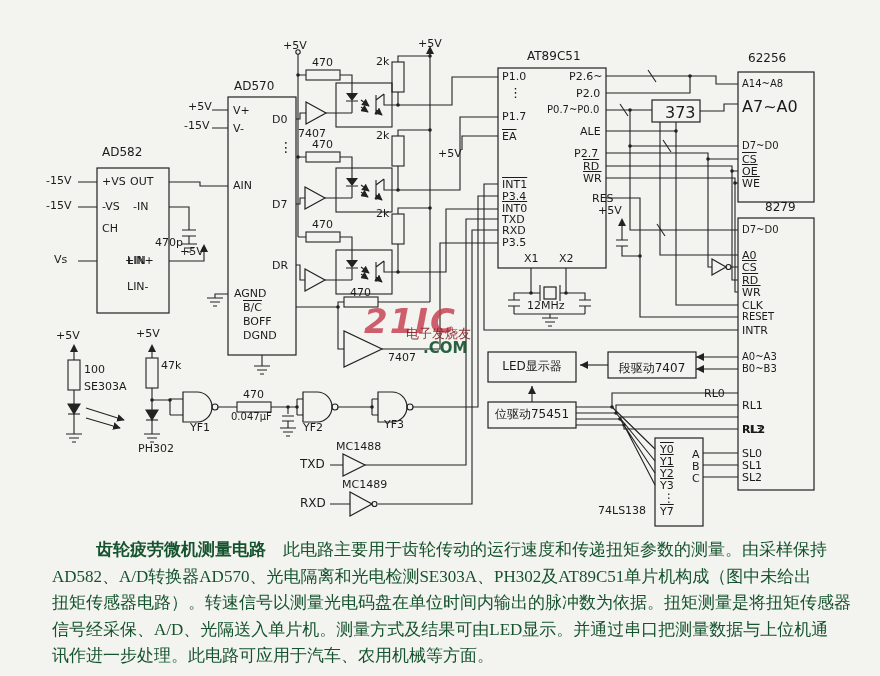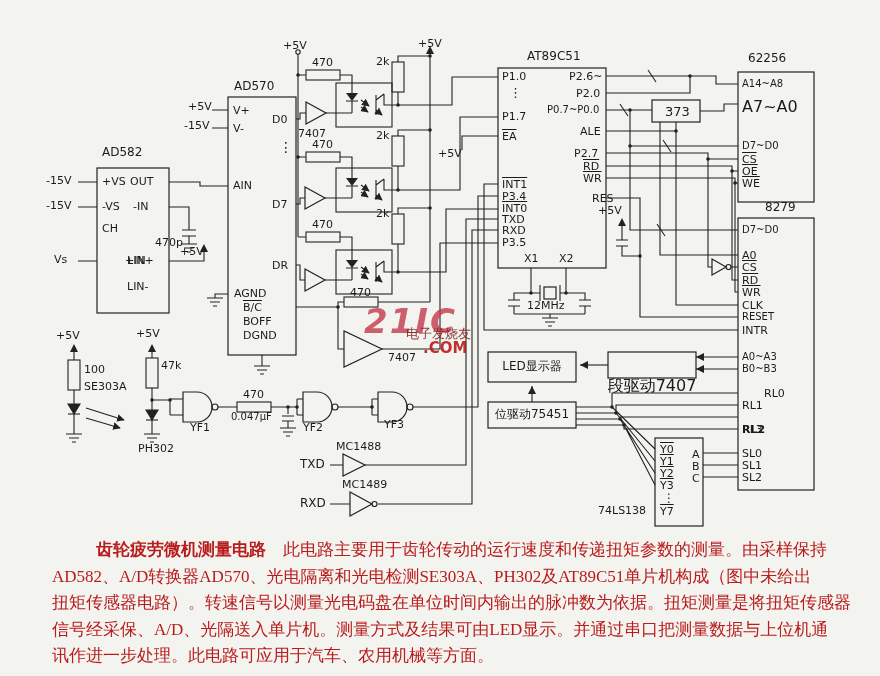--- a/index.html
+++ b/index.html
@@ -6,24 +6,24 @@
   .page{position:relative;width:880px;height:676px;background:#f3f3ef;overflow:hidden;
         font-family:"DejaVu Sans",sans-serif;}
   .page svg{position:absolute;left:0;top:0;}
   #labels-layer{position:absolute;left:0;top:0;width:100%;height:100%;pointer-events:none;}
   .lbl{position:absolute;font-family:"DejaVu Sans",sans-serif;font-size:11px;color:#1b1b1b;
        line-height:1;white-space:nowrap;}
   .lbl.ol{text-decoration:overline;}
   .lbl.ctr{transform:translateX(-50%);}
   .lbl.c-red{color:#c43a4c;opacity:.8;font-weight:bold;font-style:italic;letter-spacing:2px;}
   .lbl.c-gray{color:#7f1d1d;opacity:.9;}
-  .lbl.c-gray2{color:#b91c1c;opacity:.9;font-weight:bold;}
+  .lbl.c-gray2{color:#14532d;opacity:.9;font-weight:bold;}
   .caption{position:absolute;left:52px;top:537px;width:786px;
            font-family:"Liberation Serif","DejaVu Serif",serif;
-           font-size:17px;line-height:26.5px;color:#b91c1c;}
+           font-size:17px;line-height:26.5px;color:#14532d;}
   .cap-line{white-space:nowrap;}
   .cap-line.first{text-indent:44px;}
   .cap-title{font-weight:bold;}
 </style>
 </head>
 <body>
 
 <div class="page">
 
   <svg width="880" height="676" viewBox="0 0 880 676">
@@ -281,41 +281,41 @@
       <span class="lbl" style="left: 527px; top: 300px; text-align: right;">12MHz</span>
       <span class="lbl" style="left: 438px; top: 148px;">+5V</span>
       <span class="lbl" style="left: 598px; top: 205px;">+5V</span>
       <span class="lbl" style="left: 748px; top: 52px; font-size: 12px;">62256</span>
       <span class="lbl" style="left: 742px; top: 79px; font-size: 10px;">A14~A8</span>
       <span class="lbl" style="left: 742px; top: 99px; font-size: 16px;">A7~A0</span>
       <span class="lbl" style="left: 742px; top: 141px; font-size: 10px;">D7~D0</span>
       <span class="lbl ol" style="left: 742px; top: 154px;">CS</span>
       <span class="lbl ol" style="left: 742px; top: 166px;">OE</span>
       <span class="lbl ol" style="left: 742px; top: 178px;">WE</span>
-      <span class="lbl" style="left: 665px; top: 105px; font-size: 13px;">373</span>
+      <span class="lbl" style="left: 665px; top: 105px; font-size: 16px;">373</span>
       <span class="lbl" style="left: 765px; top: 201px; font-size: 12px;">8279</span>
       <span class="lbl" style="left: 742px; top: 225px; font-size: 10px;">D7~D0</span>
       <span class="lbl" style="left: 742px; top: 250px;">A0</span>
       <span class="lbl ol" style="left: 742px; top: 262px;">CS</span>
       <span class="lbl ol" style="left: 742px; top: 275px;">RD</span>
       <span class="lbl ol" style="left: 742px; top: 287px;">WR</span>
       <span class="lbl" style="left: 742px; top: 300px;">CLK</span>
       <span class="lbl" style="left: 742px; top: 312px; font-size: 10px;">RESET</span>
       <span class="lbl" style="left: 742px; top: 325px;">INTR</span>
       <span class="lbl" style="left: 742px; top: 352px; font-size: 10px;">A0~A3</span>
       <span class="lbl" style="left: 742px; top: 364px; font-size: 10px;">B0~B3</span>
-      <span class="lbl" style="left: 764px; top: 388px;">RL0</span>
+      <span class="lbl" style="left: 704px; top: 388px;">RL0</span>
       <span class="lbl" style="left: 742px; top: 400px;">RL1</span>
       <span class="lbl" style="left: 742px; top: 424px; font-weight: bold;">RL2</span>
       <span class="lbl" style="left: 742px; top: 424px;">RL3</span>
       <span class="lbl" style="left: 742px; top: 448px;">SL0</span>
       <span class="lbl" style="left: 742px; top: 460px;">SL1</span>
       <span class="lbl" style="left: 742px; top: 472px;">SL2</span>
       <span class="lbl ctr" style="left: 532px; top: 360px; font-size: 12px;">LED显示器</span>
-      <span class="lbl ctr" style="left: 652px; top: 378px; font-size: 16px;">段驱动7407</span>
+      <span class="lbl ctr" style="left: 652px; top: 362px; font-size: 12px;">段驱动7407</span>
       <span class="lbl ctr" style="left: 532px; top: 408px; font-size: 12px;">位驱动75451</span>
       <span class="lbl" style="left: 598px; top: 505px;">74LS138</span>
       <span class="lbl ol" style="left: 660px; top: 444px;">Y0</span>
       <span class="lbl ol" style="left: 660px; top: 456px;">Y1</span>
       <span class="lbl ol" style="left: 660px; top: 468px;">Y2</span>
       <span class="lbl ol" style="left: 660px; top: 480px;">Y3</span>
       <span class="lbl" style="left: 663px; top: 492px; font-size: 12px;">⋮</span>
       <span class="lbl ol" style="left: 660px; top: 506px;">Y7</span>
       <span class="lbl" style="left: 692px; top: 449px;">A</span>
       <span class="lbl" style="left: 692px; top: 461px;">B</span>

